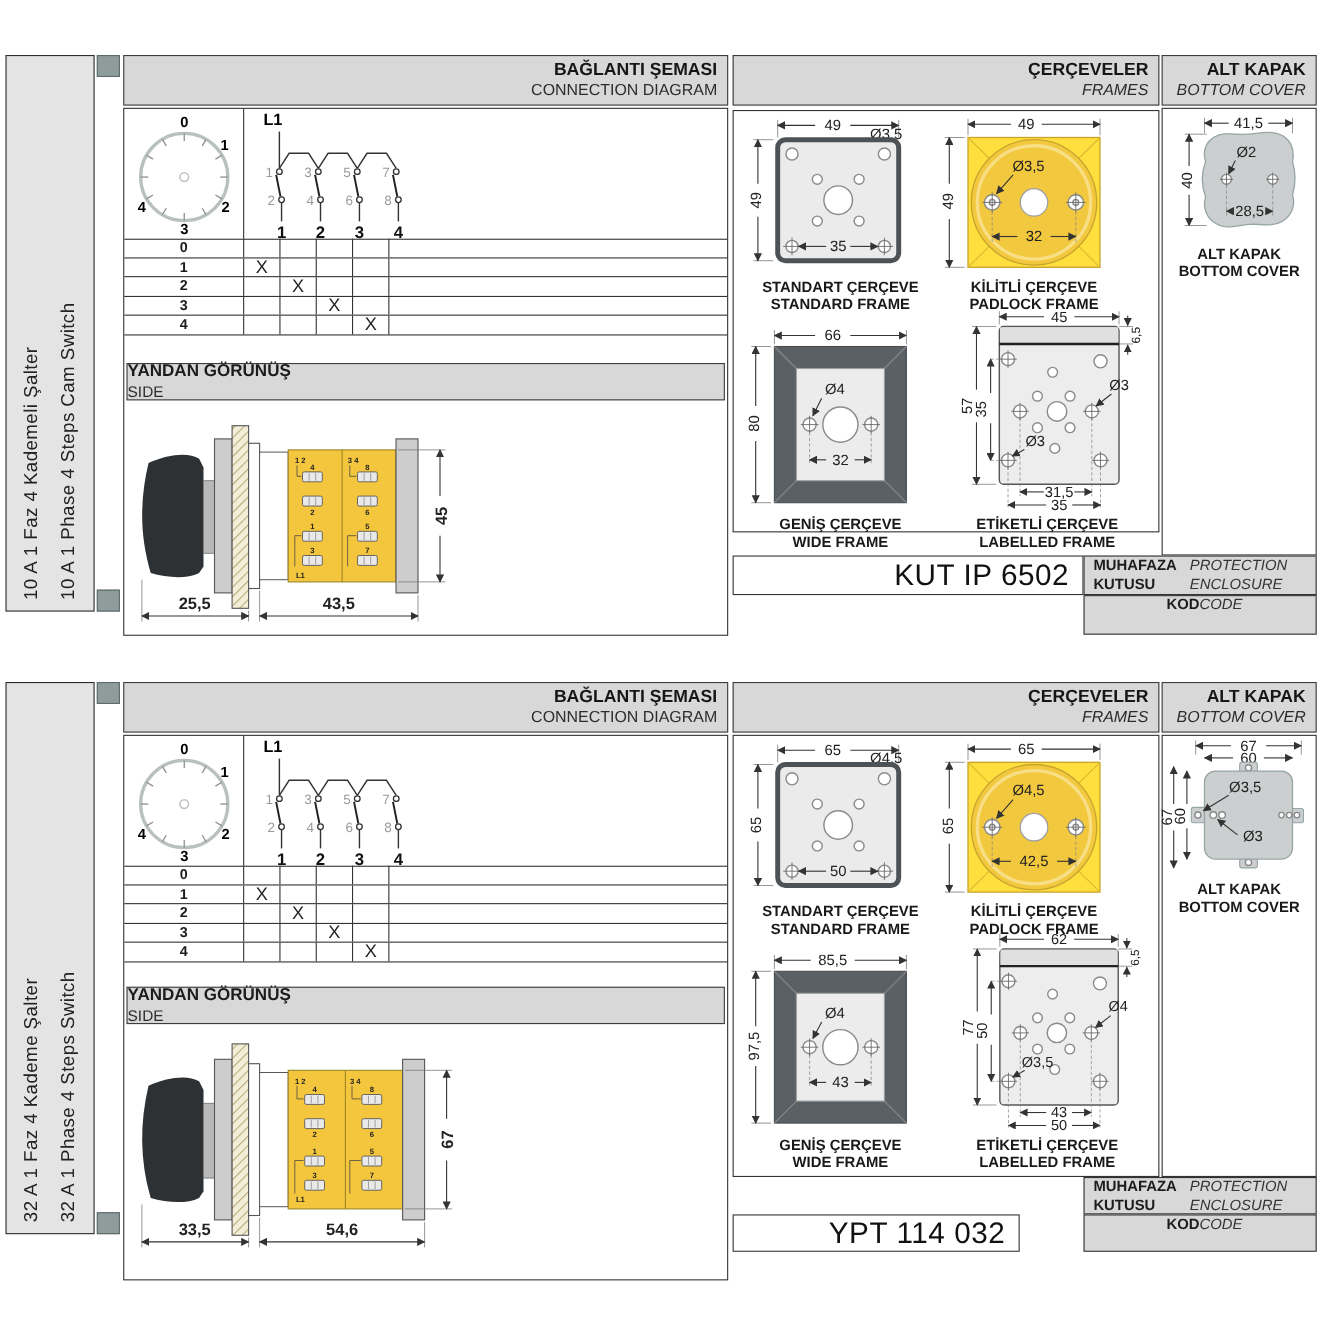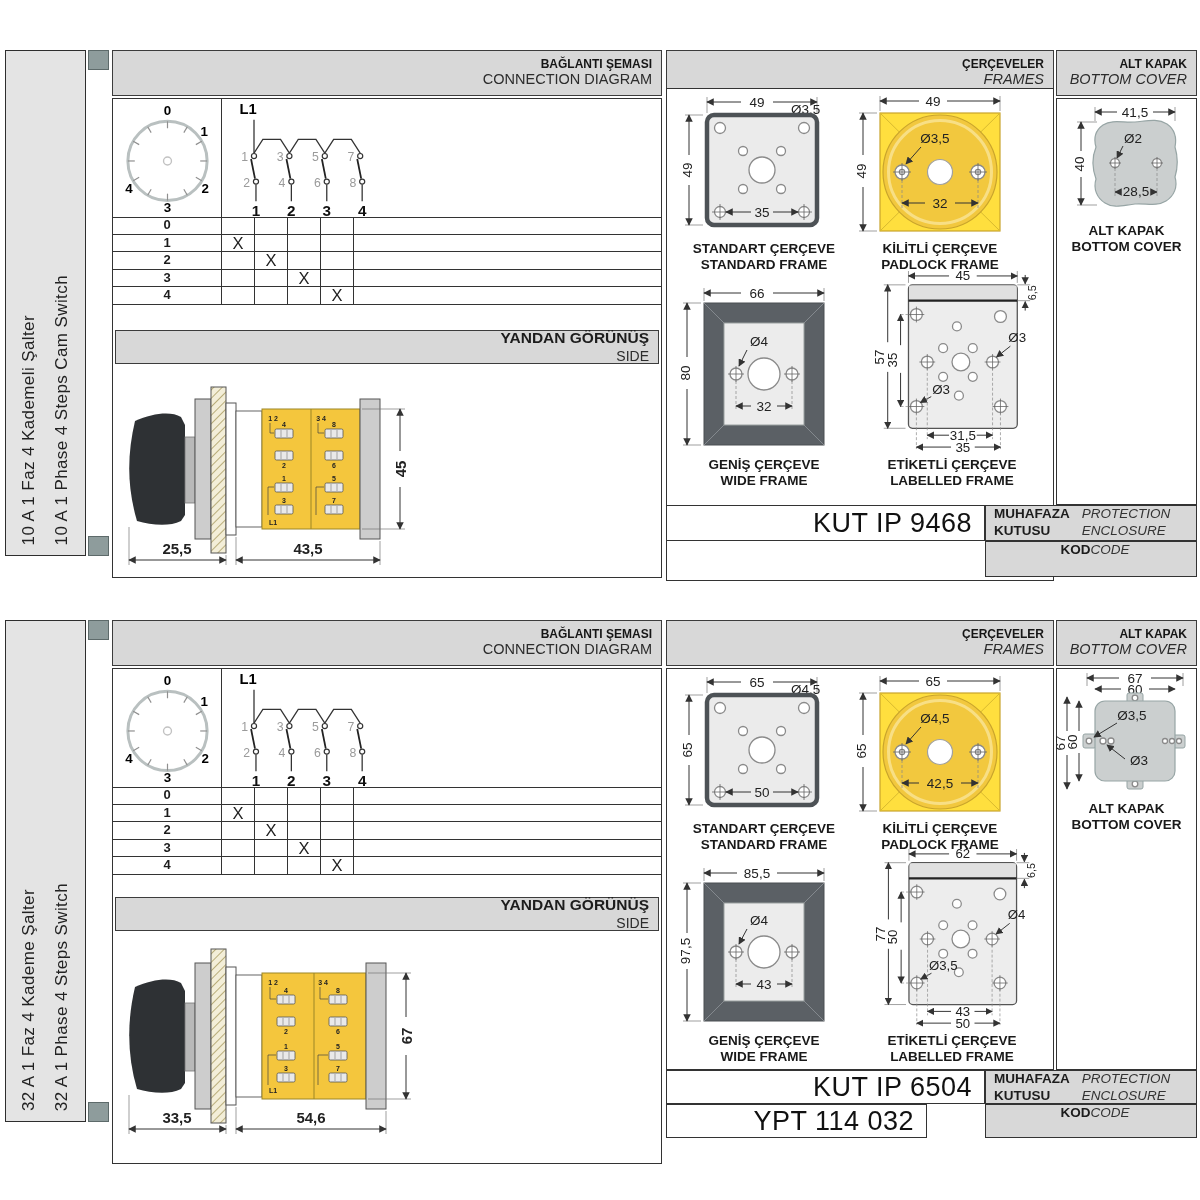--- a/index.html
+++ b/index.html
@@ -10,37 +10,37 @@
 
   .sidebar{position:absolute;left:5px;top:2px;width:81px;border:1.5px solid #2e2e2e;background:#e4e4e4;
            display:flex;align-items:flex-end;justify-content:center;gap:13px;padding-bottom:10px;box-sizing:border-box}
   #sec0 .sidebar{height:506px}
   #sec1 .sidebar{height:502px}
   .vtext{writing-mode:vertical-rl;transform:rotate(180deg);font-size:17px;color:#222;letter-spacing:.4px;white-space:nowrap}
   .strip-sq{position:absolute;left:88px;width:21px;height:20px;background:#8e9c9c;border:1px solid #5d6a6a;box-sizing:border-box}
 
   .band{position:absolute;top:2px;height:46px;background:#d8d8d8;border:1.2px solid #3c3c3c;box-sizing:border-box;
         display:flex;flex-direction:column;justify-content:center;align-items:flex-end;padding-right:9px;line-height:1.22}
-  .band .tr{font-weight:bold;font-size:12px;color:#161616}
+  .band .tr{font-weight:bold;font-size:16px;color:#161616}
   .band .en{font-size:14.5px;color:#2c2c2c}
   .italic{font-style:italic}
 
   .box{position:absolute;border:1.2px solid #333;background:#fff;box-sizing:border-box}
 
   .diagrow{position:absolute;left:0;top:0;right:0;height:118px;border-bottom:1.1px solid #333}
   .dialcell{position:absolute;left:0;top:0;width:109px;height:118px;border-right:1.1px solid #333;box-sizing:border-box}
 
   .ptable{position:absolute;left:0;top:118px;right:0}
   .trow{display:flex;height:17.6px;border-bottom:1.1px solid #333;box-sizing:border-box;align-items:center}
   .tlabel{width:109px;border-right:1.1px solid #333;text-align:center;font-weight:bold;font-size:13px;box-sizing:border-box;align-self:stretch;line-height:16px}
   .tcell{width:33px;border-right:1.1px solid #333;text-align:center;font-size:16.5px;color:#222;box-sizing:border-box;align-self:stretch;line-height:16px}
   .tfill{flex:1}
 
   .sideband{position:absolute;left:2px;right:2px;height:34px;background:#d8d8d8;border:1.2px solid #3c3c3c;box-sizing:border-box;
-            display:flex;flex-direction:column;justify-content:center;align-items:flex-end;padding-right:9px;line-height:1.2}
+            display:flex;flex-direction:column;justify-content:center;padding-right:9px;line-height:1.2}
   #sec0 .sideband{top:231px}
   #sec1 .sideband{top:228px}
   .sideband .tr{font-weight:bold;font-size:15.5px}
   .sideband .en{font-size:14px;color:#2c2c2c}
 
   .frame-label{position:absolute;text-align:center;font-weight:bold;font-size:13.5px;line-height:1.2;color:#191919}
 
   .coderow{position:absolute;box-sizing:border-box;border:1.2px solid #333;background:#fff;display:flex;align-items:center;justify-content:flex-end;padding-right:12px;font-size:27px;color:#111;letter-spacing:.5px}
   .codelabel{position:absolute;box-sizing:border-box;border:1.2px solid #333;background:#d8d8d8;display:flex;flex-direction:row;justify-content:center;padding-left:8px;line-height:1.25}
   .codelabel .tr{font-weight:bold;font-size:13.5px}
@@ -274,21 +274,21 @@
       <line class="ext" x1="107" y1="184" x2="107" y2="194"></line>
       <line class="ext" x1="117" y1="166" x2="117" y2="194"></line>
       <line class="ext" x1="261" y1="170" x2="261" y2="194"></line>
       <line class="dim" x1="10" y1="189" x2="107" y2="189" marker-start="url(#arw)" marker-end="url(#arw)"></line>
       <line class="dim" x1="117" y1="189" x2="261" y2="189" marker-start="url(#arw)" marker-end="url(#arw)"></line>
       <text class="dimtb" x="58" y="183" text-anchor="middle">25,5</text>
       <text class="dimtb" x="189" y="183" text-anchor="middle">43,5</text>
     </svg>
   </div>
 
-  <div class="box" style="left:666px;top:40px;width:388px;height:493px">
+  <div class="box" style="left:666px;top:52px;width:388px;height:384px">
     <svg style="position:absolute;left:12px;top:4px" width="170" height="146" viewBox="0 0 170 146">
       <line class="ext" x1="28" y1="4" x2="28" y2="20"></line>
         <line class="ext" x1="138" y1="4" x2="138" y2="20"></line>
       <line class="dim" x1="28" y1="9" x2="62" y2="9" marker-start="url(#arw)"></line>
       <line class="dim" x1="94" y1="9" x2="138" y2="9" marker-end="url(#arw)"></line>
       <text class="dimt" x="78" y="13.5" text-anchor="middle">49</text>
       <text class="dimt" x="112" y="21">Ø3,5</text>
       <line class="dim" x1="126" y1="24" x2="122" y2="31" marker-end="url(#arw)"></line>
       <line class="ext" x1="6" y1="22" x2="24" y2="22"></line>
         <line class="ext" x1="6" y1="132" x2="24" y2="132"></line>
@@ -490,21 +490,21 @@
       <line class="dim" x1="94" y1="87" x2="100" y2="87" marker-end="url(#arw)"></line>
       <text class="dimt" x="79" y="91" text-anchor="middle" font-size="12.5">28,5</text>
     </svg>
     <div class="frame-label" style="left:0;top:124px;width:139px">
       <div>ALT KAPAK</div>
       <div>BOTTOM COVER</div>
     </div>
   </div>
 
   <div class="coderow" style="left:666px;top:457px;width:319px;height:36px">
-    <span>KUT IP 9468</span>
+    <span>KUT IP 6502</span>
   </div>
   <div class="codelabel" style="left:985px;top:457px;width:212px;height:36px">
     <span class="tr">MUHAFAZA KUTUSU</span>
     <span class="en">PROTECTION ENCLOSURE</span>
   </div>
   <div class="codelabel" style="left:985px;top:493px;width:212px;height:36px">
     <span class="tr">KOD</span>
     <span class="en">CODE</span>
   </div>
 </div>
@@ -931,23 +931,20 @@
       <line class="dim" x1="60" y1="50" x2="37" y2="64" marker-end="url(#arw)"></line>
       <text class="dimt" x="82" y="92" text-anchor="middle" font-size="12.5">Ø3</text>
       <line class="dim" x1="68" y1="86" x2="50" y2="72" marker-end="url(#arw)"></line>
     </svg>
     <div class="frame-label" style="left:0;top:132px;width:139px">
       <div>ALT KAPAK</div>
       <div>BOTTOM COVER</div>
     </div>
   </div>
 
-  <div class="coderow" style="left:666px;top:452px;width:319px;height:34px">
-    <span>KUT IP 6504</span>
-  </div>
   <div class="codelabel" style="left:985px;top:452px;width:212px;height:34px">
     <span class="tr">MUHAFAZA KUTUSU</span>
     <span class="en">PROTECTION ENCLOSURE</span>
   </div>
   <div class="coderow" style="left:666px;top:486px;width:261px;height:34px">
     <span>YPT 114 032</span>
   </div>
   <div class="codelabel" style="left:985px;top:486px;width:212px;height:34px">
     <span class="tr">KOD</span>
     <span class="en">CODE</span>

